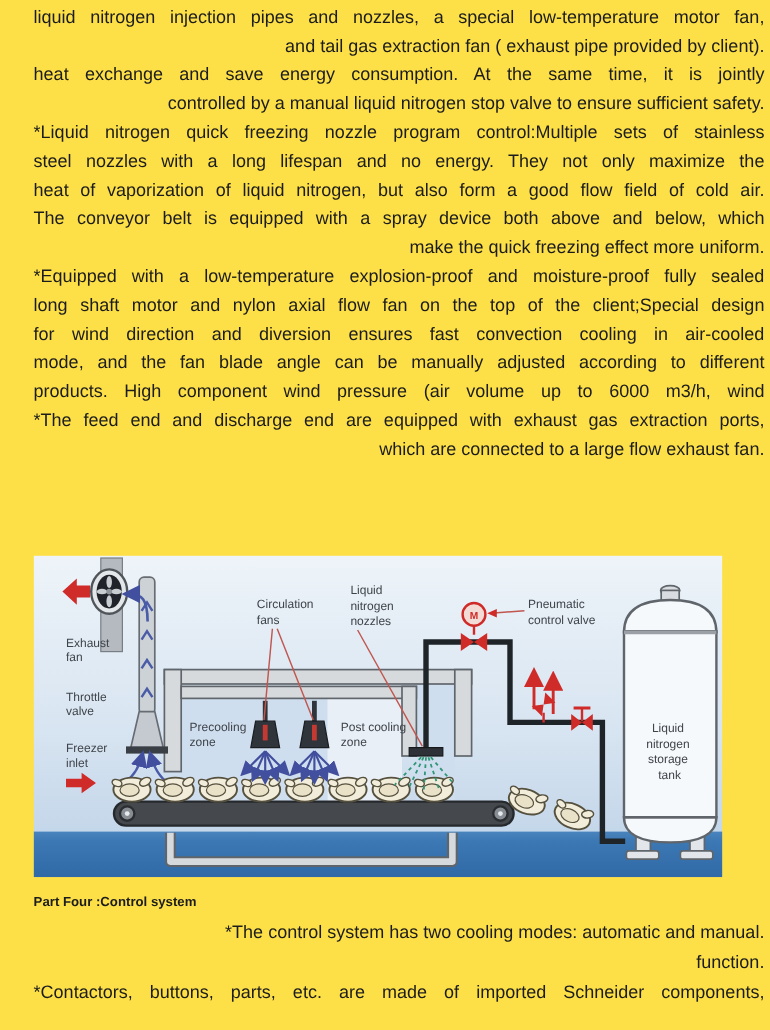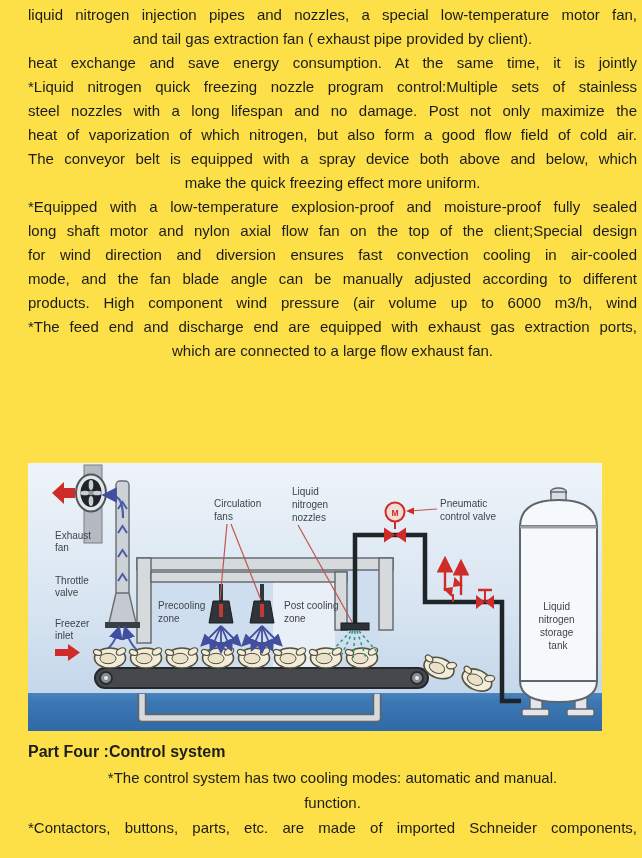--- a/index.html
+++ b/index.html
@@ -2,45 +2,46 @@
 <html><head>
 <meta charset="utf-8">
 <style>
   html,body{margin:0;padding:0;background:#ffffff;}
   #page{position:relative;width:642px;height:858px;background:#fde047;overflow:hidden;
         font-family:"Liberation Sans", sans-serif;color:#1c1c1c;}
   .textblock{position:absolute;left:28px;width:609px;}
   #top-text{top:1px;padding-top:2px;}
   #bottom-text{top:739px;}
   .para{margin:0;padding:0;}
-  .line{font-size:15px;line-height:24px;height:24px;white-space:normal;text-align:center;}
+  .line{font-size:15px;line-height:24px;height:24px;white-space:normal;text-align:right;}
   .line.j{text-align:justify;text-align-last:justify;-moz-text-align-last:justify;}
   #bottom-text .line{line-height:25px;height:25px;}
-  .heading{font-size:16px;font-weight:bold;line-height:26px;height:26px;}
+  .heading{font-size:11px;font-weight:bold;line-height:26px;height:26px;}
   #diagram-wrap{position:absolute;left:28px;top:463px;width:574px;height:268px;}
   svg text.dlabel{font-family:"Liberation Sans", sans-serif;font-size:10px;fill:#3f444a;}
   svg text.mletter{font-family:"Liberation Sans", sans-serif;font-size:8.5px;font-weight:bold;fill:#cf2b28;}
 </style>
 </head>
 <body>
 
 <div id="page">
 
   <div id="top-text" class="textblock">
       <div class="para">
         <div class="line j">liquid nitrogen injection pipes and nozzles, a special low-temperature motor fan,</div>
         <div class="line">and tail gas extraction fan ( exhaust pipe provided by client).</div>
       </div>
       <div class="para">
         <div class="line j">heat exchange and save energy consumption. At the same time, it is jointly</div>
+        <div class="line">controlled by a manual liquid nitrogen stop valve to ensure sufficient safety.</div>
       </div>
       <div class="para">
         <div class="line j">*Liquid nitrogen quick freezing nozzle program control:Multiple sets of stainless</div>
-        <div class="line j">steel nozzles with a long lifespan and no damage. Post not only maximize the</div>
-        <div class="line j">heat of vaporization of which nitrogen, but also form a good flow field of cold air.</div>
+        <div class="line j">steel nozzles with a long lifespan and no energy. They not only maximize the</div>
+        <div class="line j">heat of vaporization of liquid nitrogen, but also form a good flow field of cold air.</div>
         <div class="line j">The conveyor belt is equipped with a spray device both above and below, which</div>
         <div class="line">make the quick freezing effect more uniform.</div>
       </div>
       <div class="para">
         <div class="line j">*Equipped with a low-temperature explosion-proof and moisture-proof fully sealed</div>
         <div class="line j">long shaft motor and nylon axial flow fan on the top of the client;Special design</div>
         <div class="line j">for wind direction and diversion ensures fast convection cooling in air-cooled</div>
         <div class="line j">mode, and the fan blade angle can be manually adjusted according to different</div>
         <div class="line j">products. High component wind pressure (air volume up to 6000 m3/h, wind</div>
       </div>

